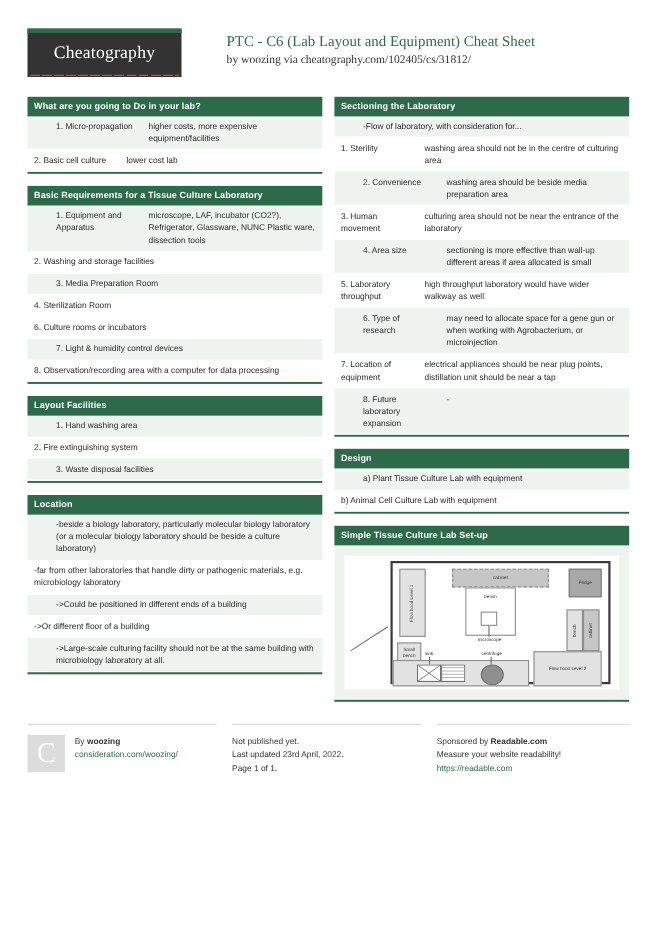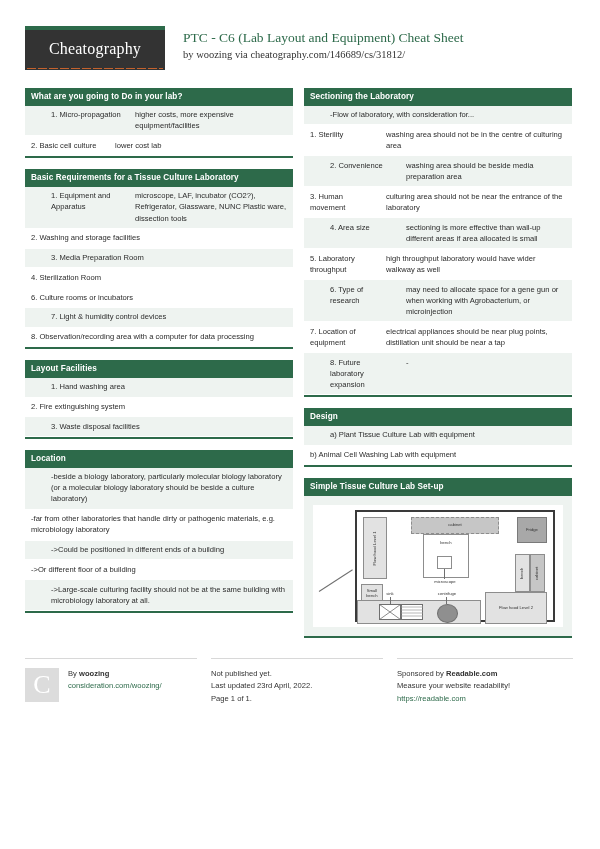--- a/index.html
+++ b/index.html
@@ -7,21 +7,21 @@
     width:600px;height:849px;
     background:#ffffff;
     font-family:"Liberation Sans", sans-serif;
     color:#2b2b2b;
     -webkit-font-smoothing:antialiased;
   }
   .page{position:relative;width:600px;height:849px;overflow:hidden;}
   .sheet{padding:26px 25px 0 25px;box-sizing:border-box;}
 
   
-  .header{display:flex;align-items:flex-start;height:56px;}
+  .header{display:flex;align-items:flex-start;height:56px;gap:23px;}
   .logo-box{
     width:140px;height:44px;background:#333333;
     border-top:4px solid #2d6a4a;
     box-sizing:border-box;
     display:flex;align-items:center;justify-content:center;
     position:relative;
   }
   .logo-word{
     color:#ffffff;font-family:"Liberation Serif", serif;
     font-size:16px;letter-spacing:.2px;position:relative;
@@ -114,21 +114,21 @@
 <div class="page">
 <div class="sheet">
 
   <div class="header">
     <div class="logo-box">
       <div class="logo-word">Cheatography</div>
       <div class="logo-underline"></div>
     </div>
     <div class="title-wrap">
       <div class="sheet-title">PTC - C6 (Lab Layout and Equipment) Cheat Sheet</div>
-      <div class="sheet-byline"><span>by </span><span>woozing</span><span> via </span><a href="#" class="" style="color:#333;text-decoration:none;">cheatography.com/146689/cs/31812/</a></div>
+      <div class="sheet-byline"><span>by </span><span>woozing</span><span> via </span><a href="#" class="" style="color:#333;text-decoration:none;">cheatography.com/102405/cs/31812/</a></div>
     </div>
   </div>
 
   <div class="columns">
 
     <div class="col">
 
       <div class="block">
         <div class="block-title">What are you going to Do in your lab?</div>
         <div class="row alt">
@@ -241,21 +241,21 @@
           <div class="cell cell-v">-</div>
         </div>
       </div>
 
       <div class="block">
         <div class="block-title">Design</div>
         <div class="row alt">
               <div class="cell cell-full">a) Plant Tissue Culture Lab with equipment</div>
             </div>
         <div class="row plain">
-              <div class="cell cell-full">b) Animal Cell Washing Lab with equipment</div>
+              <div class="cell cell-full">b) Animal Cell Culture Lab with equipment</div>
             </div>
       </div>
 
       <div class="block">
         <div class="block-title">Simple Tissue Culture Lab Set-up</div>
         <div class="diagram-body">
           <div class="diagram-canvas">
 
             <div class="leader" style="left:6px;top:86px;width:40px;height:1px;transform:rotate(-33deg);transform-origin:left center;"></div>
 

